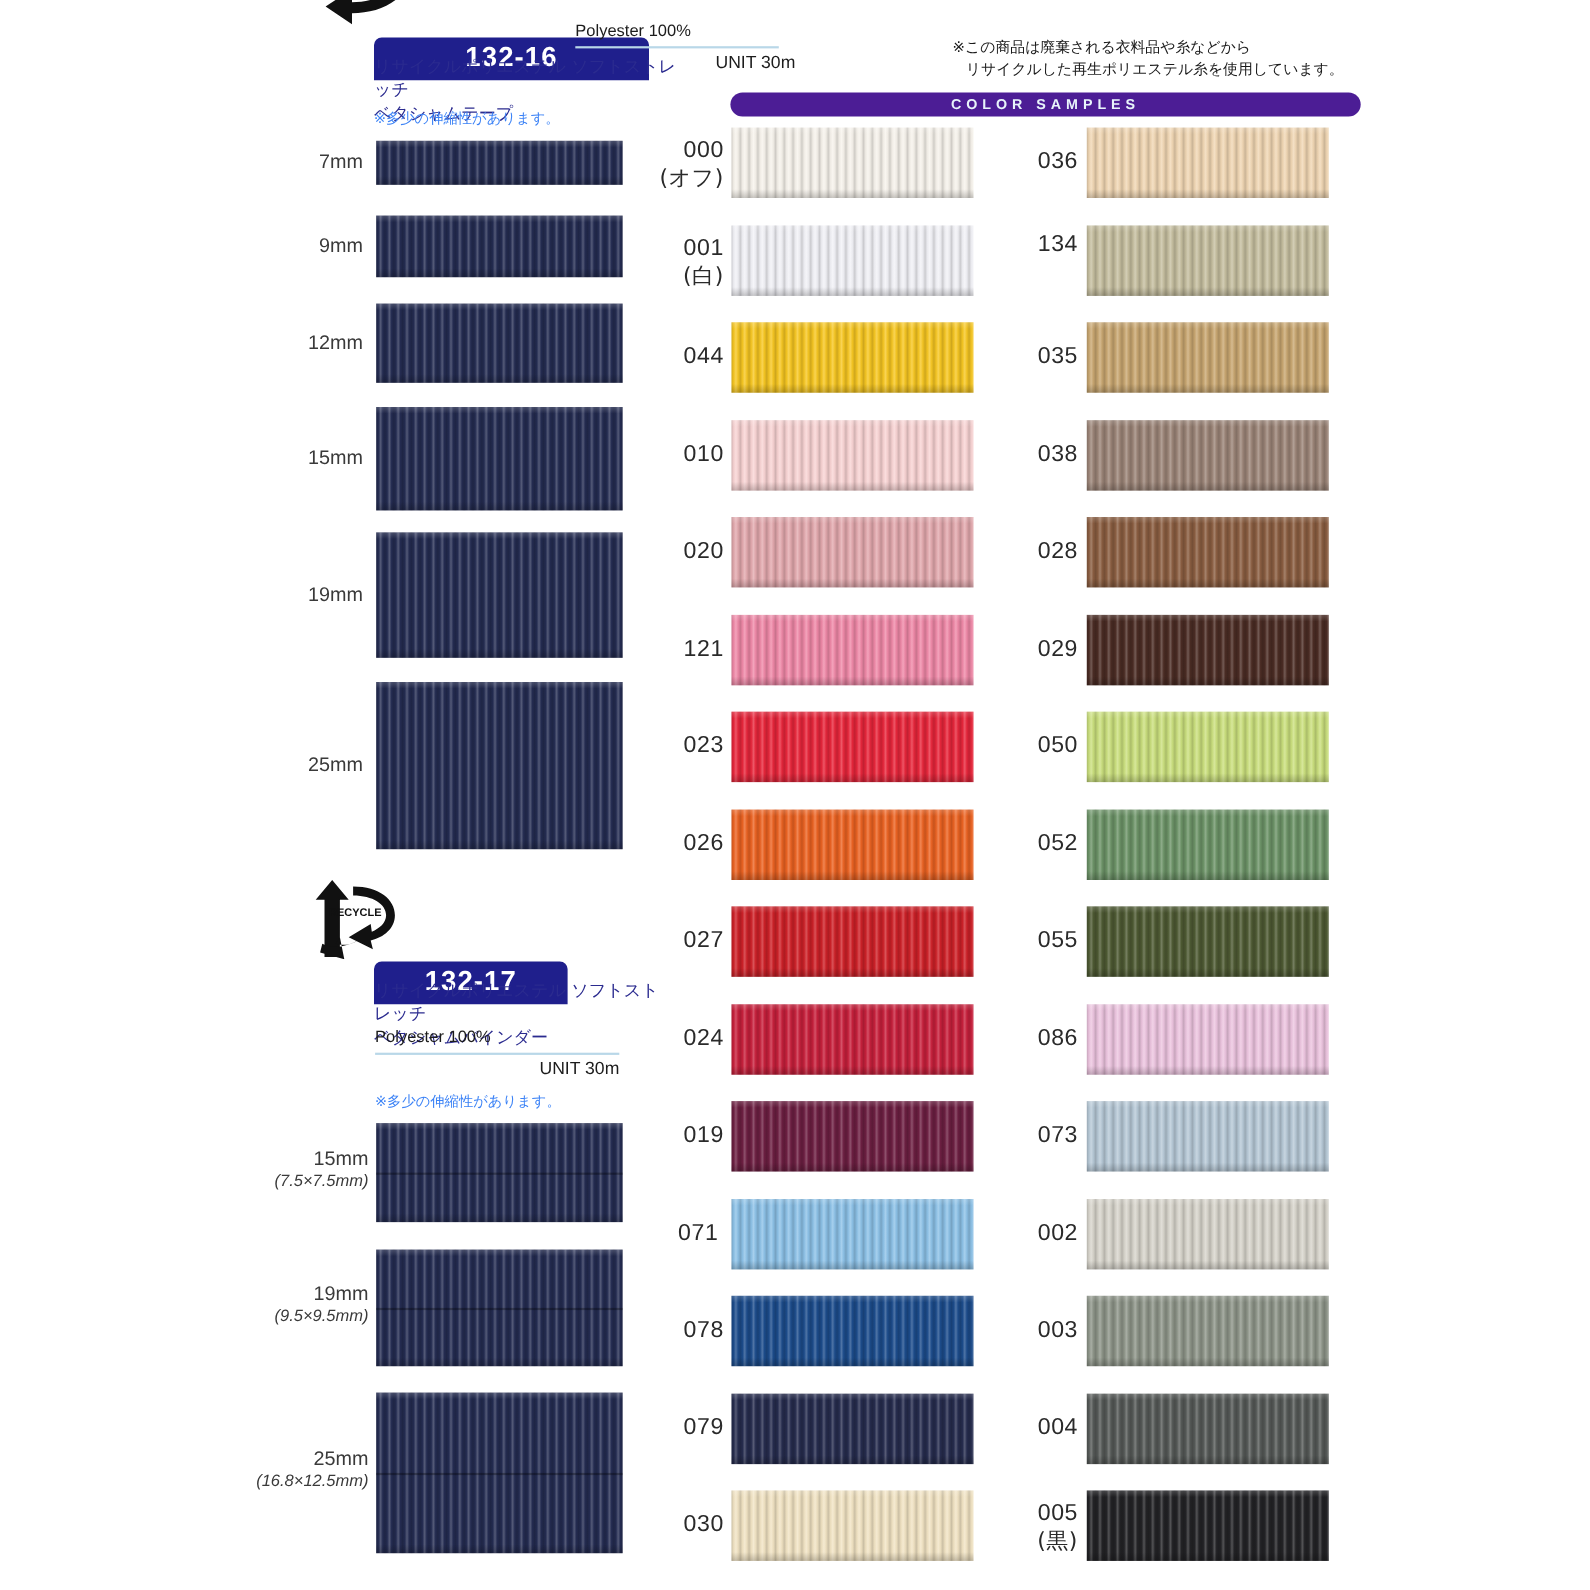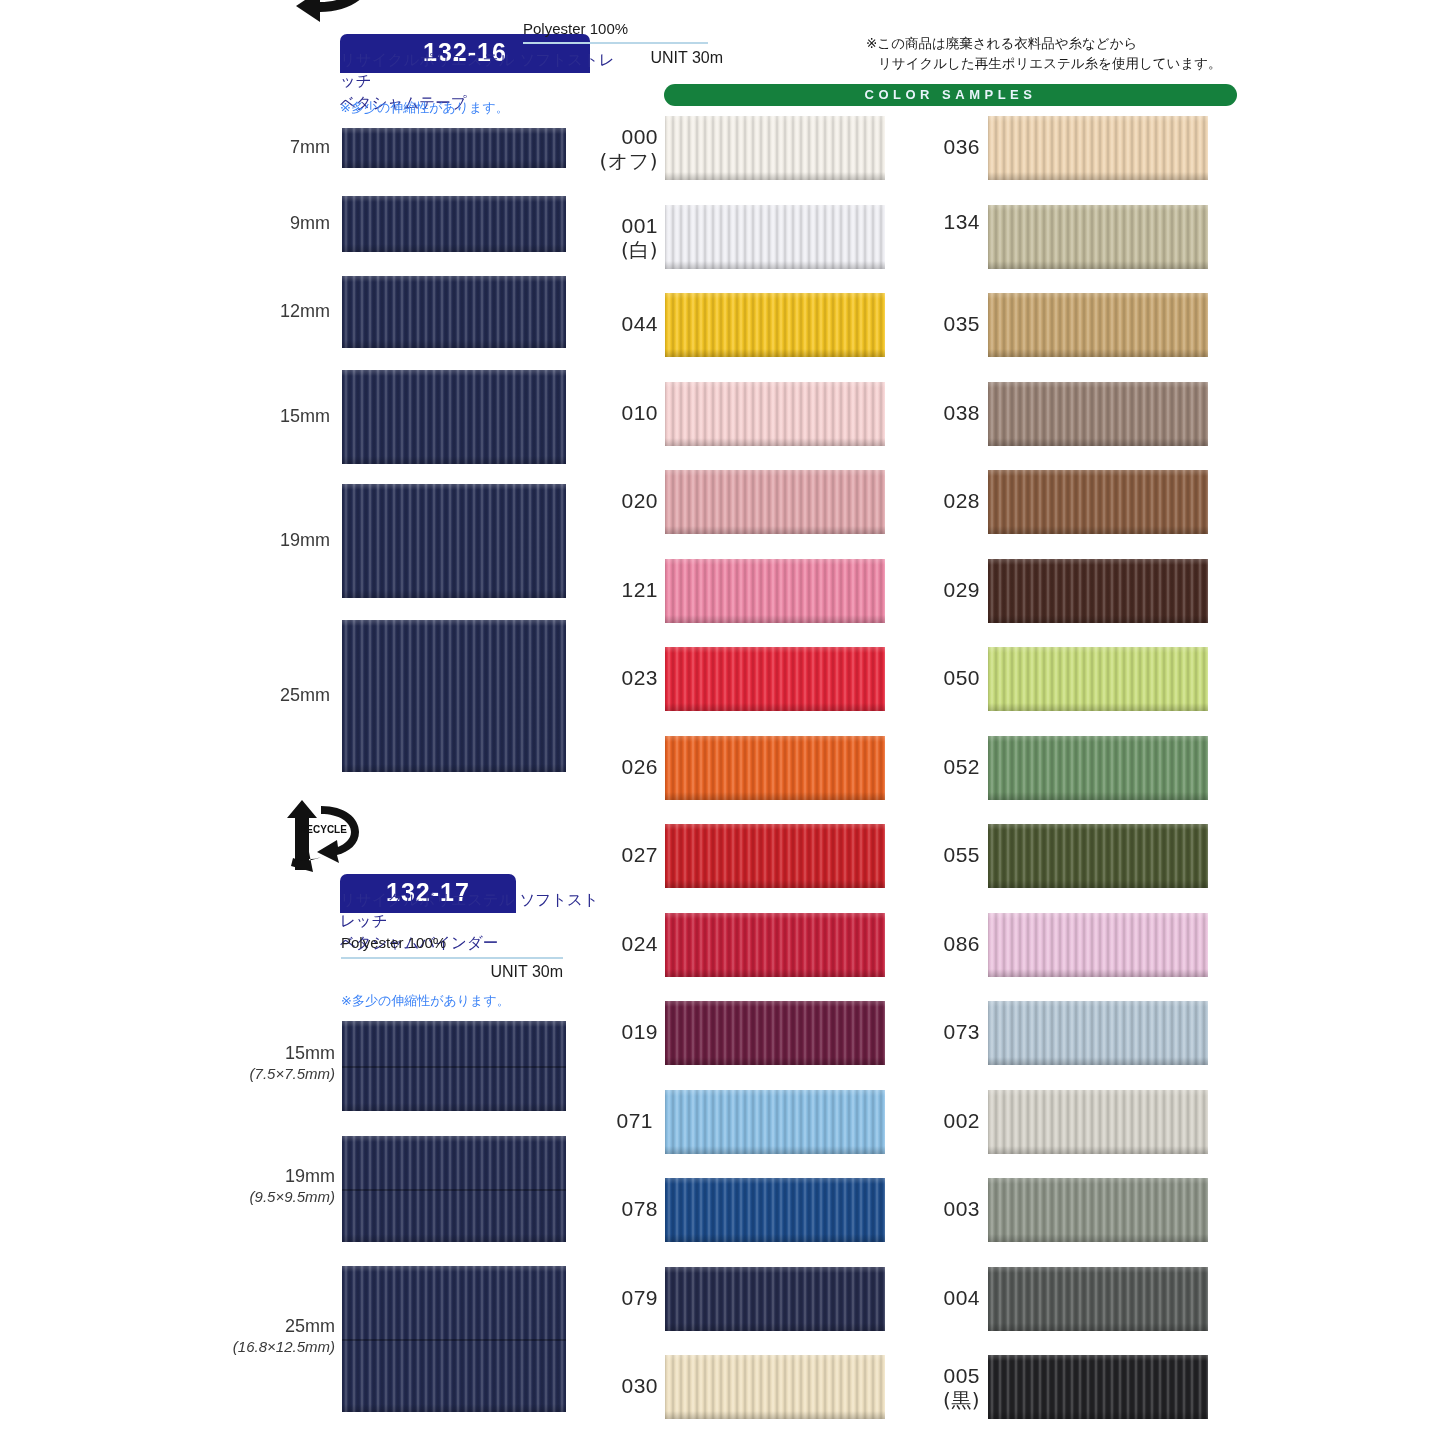--- a/index.html
+++ b/index.html
@@ -57,21 +57,21 @@
   .note{font-size:13px;color:#3b82f6;font-family:"DejaVu Sans",sans-serif;}
 
   .w-label{
     position:absolute;text-align:right;font-size:18px;color:#3a3a3a;
     line-height:1.25;
   }
   .w-label .sub{font-size:15px;display:block;font-style:italic;}
 
   
   .cs-bar{
-    position:absolute;border-radius:11px;background:#15803d;
+    position:absolute;border-radius:11px;background:#4c1d95;
     color:#e8f4fb;font-size:13px;letter-spacing:4.5px;
     text-align:center;line-height:22px;font-weight:bold;
   }
   .cc-label{
     position:absolute;text-align:right;font-size:21px;color:#2a2a2a;
     line-height:1.2;letter-spacing:.5px;
   }
   .cc-label .sub2{display:block;font-size:20px;font-family:"DejaVu Sans",sans-serif;}
 
   .recycle{position:absolute;}

